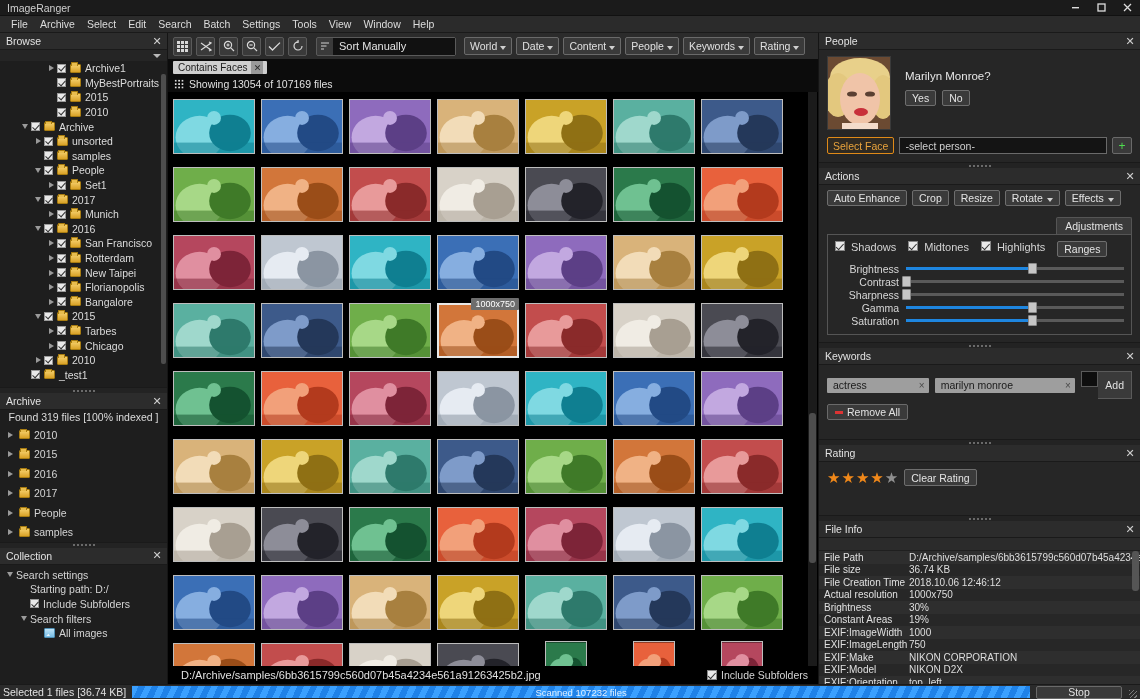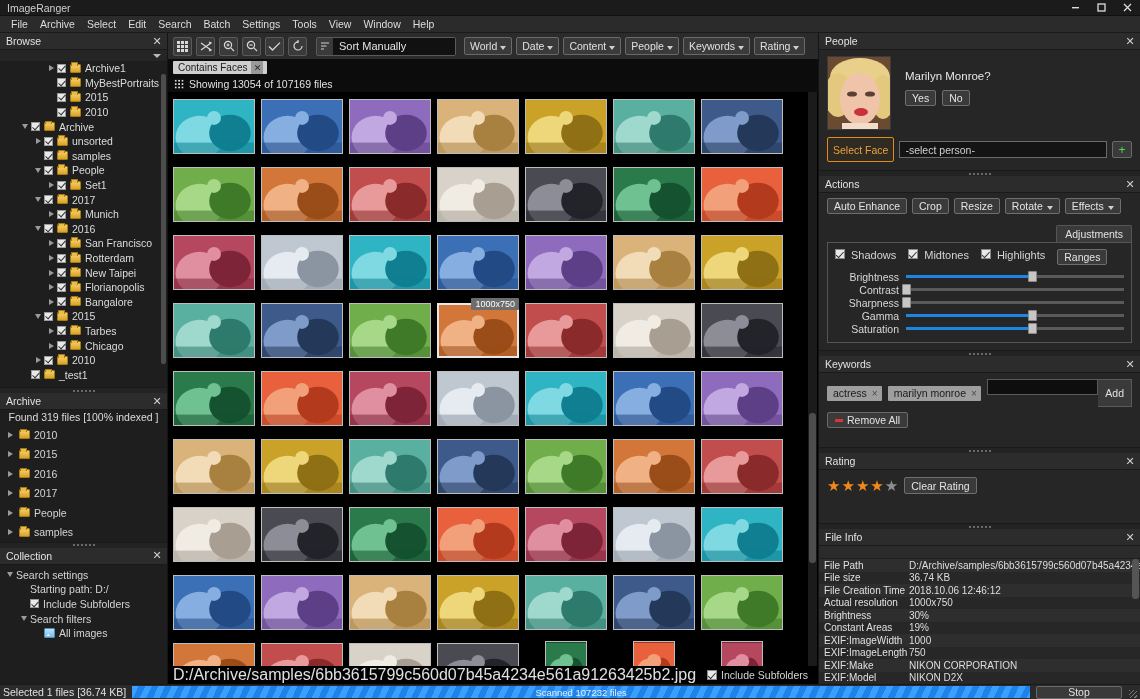--- a/index.html
+++ b/index.html
@@ -109,34 +109,34 @@
          background:#000; }
   .thumb{ max-width:82px; max-height:58px; border:1px solid #bdbdbd; position:relative; overflow:hidden;
           display:flex; align-items:center; justify-content:center; }
   .cell.sel .thumb{ border:2px solid #e8e8e8; }
   .badge{ position:absolute; right:3px; top:2px; background:#6d6d6d; color:#fff; font-size:9px;
           padding:1px 4px; border-radius:1px; }
   .gscroll{ position:absolute; right:1px; top:0; bottom:0; width:9px; background:#1b1b1b; }
   .gscroll i{ position:absolute; left:1px; width:7px; top:56%; height:150px; background:#4d4d4d; border-radius:3px; }
 
   .pathbar{ height:18px; background:#000; display:flex; align-items:center; flex:0 0 18px; }
-  .pathbar .pt{ padding-left:5px; font-size:16px; color:#e0e0e0;text-align:right; }
+  .pathbar .pt{ padding-left:13px; font-size:11px; color:#e0e0e0;text-align:right; }
   .pathbar .sub{ margin-left:auto; display:flex; align-items:center; gap:4px; padding-right:10px; font-size:10.5px; }
 
   
   .rightcol{ width:322px; flex:0 0 322px; background:#232323; display:flex; flex-direction:column;
              border-left:1px solid #151515; }
   .rbody{ background:#262626; padding:5px 6px; }
 
   .face{ width:64px;height:74px; border:1px solid #3a3a3a; overflow:hidden; position:relative; flex:0 0 64px;
          background:#5a4334; }
   .qname{ font-size:11.5px; color:#e6e6e6; margin-bottom:8px; }
   .sbtn{ height:16px; background:#3a3a3a; border:1px solid #6e6e6e; border-radius:2px; color:#e4e4e4;
          font-size:10.5px; padding:0 6px; display:inline-flex; align-items:center; }
-  .selface{ border:1px solid #e08a18; color:#e8a33c; background:#2f2a22; height:25px; border-radius:2px;
+  .selface{ border:1px solid #e08a18; color:#e8a33c; background:#2f2a22; height:17px; border-radius:2px;
             font-size:10.5px; padding:0 5px; display:flex; align-items:center; }
   .selinput{ flex:1; height:17px; background:#141414; border:1px solid #6a6a6a; color:#d0d0d0;
              font-size:10.5px; padding:0 5px; display:flex; align-items:center; }
   .plusbtn{ width:20px;height:17px; background:#3a3a3a; border:1px solid #6a6a6a; border-radius:2px;
             display:flex; align-items:center; justify-content:center; color:#4fdc4f; font-size:12px; line-height:1; }
 
   .tabstrip{ display:flex; margin-top:11px;justify-content:flex-end; }
   .tab{ background:#3a3a3a; border:1px solid #555; border-bottom:none; border-radius:2px 2px 0 0;
         font-size:10.5px; color:#e2e2e2; padding:2px 8px; }
   .adjbox{ border:1px solid #555; padding:6px 7px 7px; background:#262626; }
@@ -145,21 +145,21 @@
   .chk::after{ content:""; position:absolute; left:1.8px; top:-0.5px; width:3px;height:6.5px;
     border:solid #333; border-width:0 1.7px 1.7px 0; transform:rotate(42deg); }
   .sliderow{ display:flex; align-items:center; height:13px; }
   .slabel{ width:64px; text-align:right; font-size:10.5px; color:#d8d8d8; margin-right:7px; }
   .track{ flex:1; height:3px; background:#5a5a5a; position:relative; }
   .track .fill{ position:absolute; left:0; top:0; bottom:0; background:#1e86e0; }
   .track .knob{ position:absolute; top:-4px; width:9px;height:11px; background:#c6c6c6;
                 border:1px solid #8a8a8a; border-radius:1px; }
 
   .kwchip{ height:15px; background:#9e9e9e; color:#1a1a1a; font-size:10.5px; display:inline-flex;
-           align-items:center; padding:0 4px 0 6px; border-radius:1px; }
+           align-items:center; padding:0 4px 0 6px; border-radius:1px;gap:47px; }
   .kwchip .kx{ margin-left:5px; color:#4a4a4a; font-size:10px; }
   .kwinput{ flex:1; height:16px; background:#0e0e0e; border:1px solid #5a5a5a; }
   .addbtn{ height:28px; background:#3a3a3a; border:1px solid #5a5a5a; border-left:none; color:#e0e0e0;
            font-size:10.5px; padding:0 7px; display:flex; align-items:center; }
   .removeall{ margin-top:5px; height:16px; background:#3a3a3a; border:1px solid #6a6a6a; border-radius:2px;
               font-size:10.5px; color:#e2e2e2; display:inline-flex; align-items:center; gap:4px; padding:0 7px; }
   .minus{ width:8px;height:3px;background:#d33; display:block; }
 
   .star{ color:#f0881a; font-size:15px; line-height:15px; }
   .star.off{ color:#8e8e8e; }

